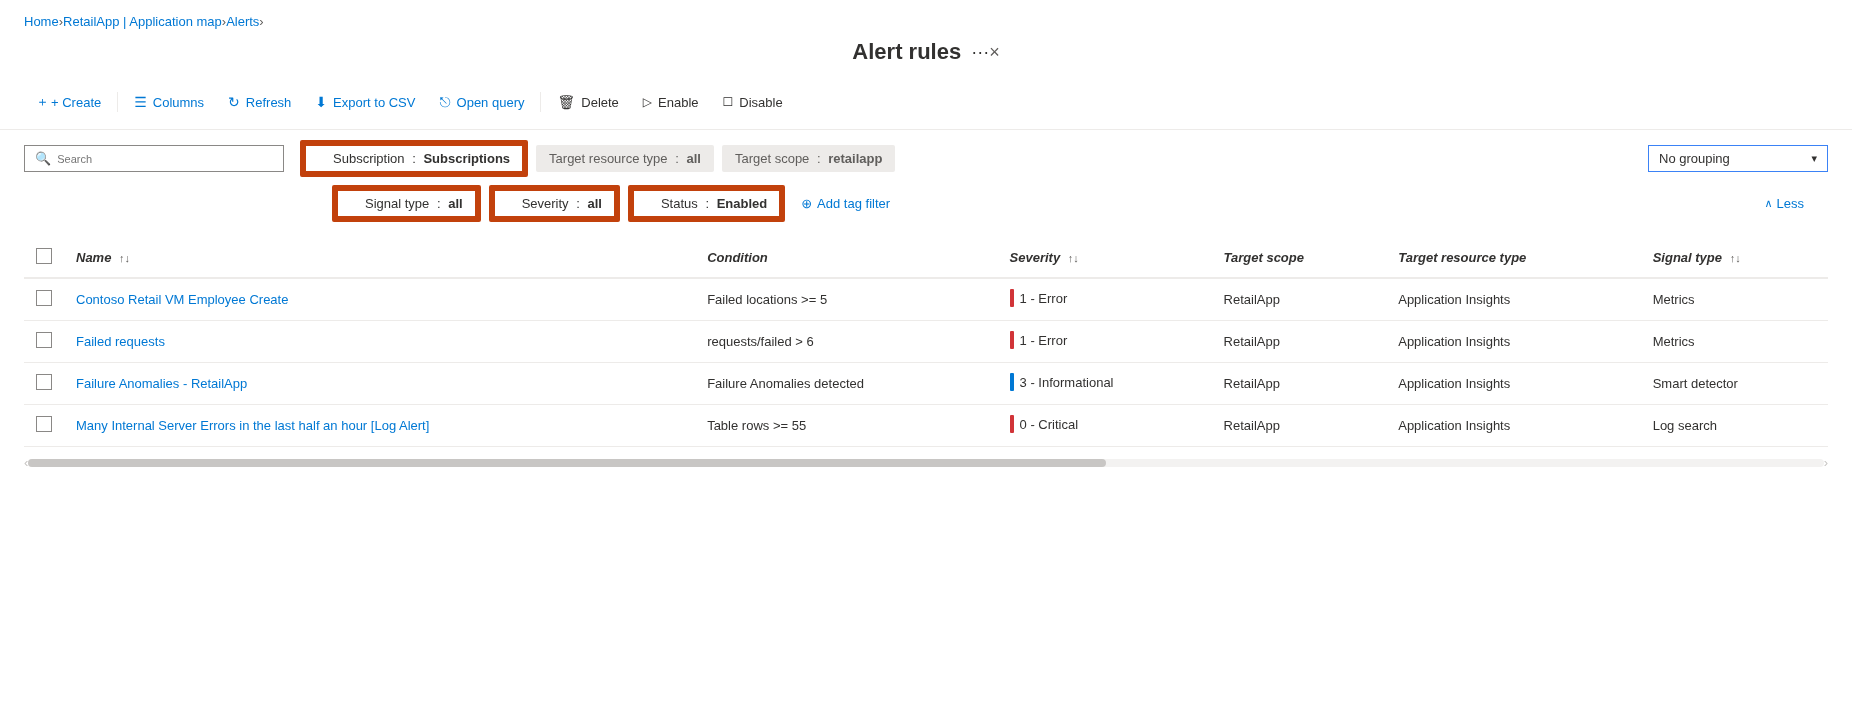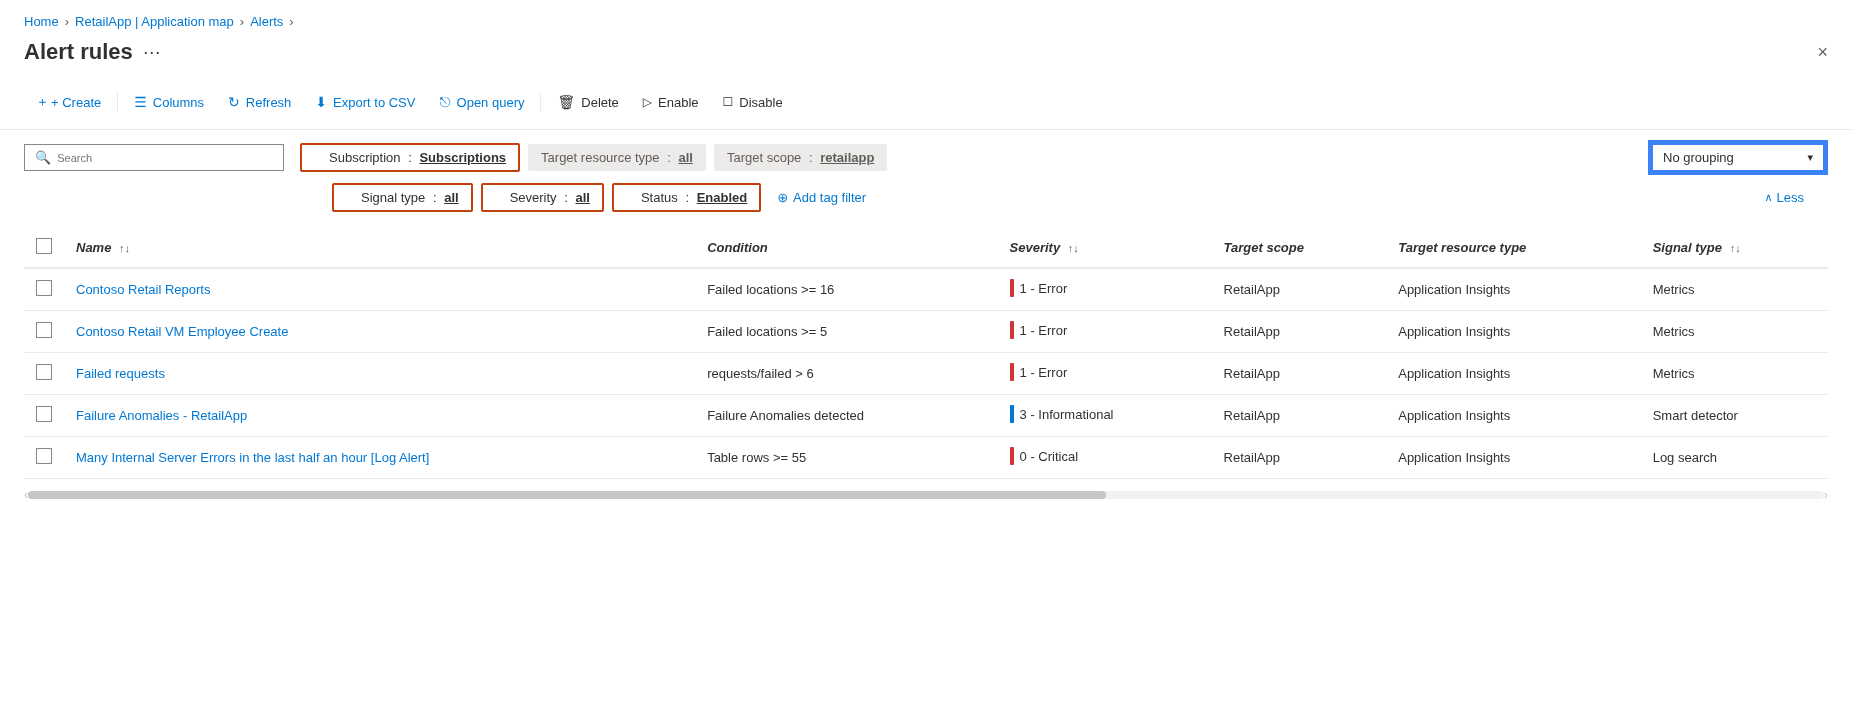--- a/index.html
+++ b/index.html
@@ -1,43 +1,43 @@
 <!DOCTYPE html>
 <html><head>
   <meta charset="utf-8">
   <style>
     * { box-sizing: border-box; margin: 0; padding: 0; }
     body { font-family: 'Segoe UI', sans-serif; font-size: 13px; color: #323130; background: #fff; width: 1852px; min-height: 706px; overflow-x: hidden; }
     
-    .breadcrumb { display: flex; align-items: center; gap: 6px; padding: 14px 24px 6px; font-size: 13px; color: #0078d4; }
+    .breadcrumb { display: flex; align-items: center; padding: 14px 24px 6px; font-size: 13px; color: #0078d4; }
     .breadcrumb span { color: #605e5c; }
     .breadcrumb a { color: #0078d4; text-decoration: none; }
     .breadcrumb-sep { color: #605e5c; }
     
-    .title-row { display: flex; align-items: center; justify-content: space-between; padding: 4px 24px 16px; }
+    .title-row { display: flex; align-items: center; justify-content: center; padding: 4px 24px 16px; }
     .page-title { font-size: 22px; font-weight: 600; color: #323130; }
     .ellipsis-btn { background: none; border: none; font-size: 18px; cursor: pointer; color: #323130; margin-left: 10px; }
     .close-btn { background: none; border: none; font-size: 18px; cursor: pointer; color: #605e5c; }
     
     .toolbar { display: flex; align-items: center; gap: 0; padding: 6px 24px 12px; border-bottom: 1px solid #edebe9; }
     .toolbar-btn { display: flex; align-items: center; gap: 6px; background: none; border: none; cursor: pointer; color: #0078d4; font-size: 13px; padding: 6px 12px; white-space: nowrap; }
     .toolbar-sep { width: 1px; height: 20px; background: #edebe9; margin: 0 4px; }
     .search-box { display: flex; align-items: center; border: 1px solid #8a8886; padding: 5px 10px; width: 260px; gap: 6px; background: #fff; }
     .search-box input { border: none; outline: none; font-size: 11px; width: 100%; color: #323130; }
     .filter-chip { display: flex; align-items: center; gap: 4px; padding: 5px 12px; border-radius: 2px; font-size: 13px; cursor: pointer; border: 1px solid transparent; white-space: nowrap; }
-    .filter-chip-active { background: #fff; border: 2px solid #c2410c; color: #323130; padding-left: 27px; }
+    .filter-chip-active { background: #fff; border: 6px solid #c2410c; color: #323130; padding-left: 27px; }
     .filter-chip-dimmed { background: #edebe9; border: 1px solid transparent; color: #605e5c; }
-    .filter-chip strong { font-weight: 600; text-decoration: underline; }
+    .filter-chip strong { font-weight: 600; }
     
     .filter-row2 { display: flex; align-items: center; gap: 8px; padding: 0 24px 4px; }
     .add-tag-btn { display: flex; align-items: center; gap: 5px; background: none; border: none; color: #0078d4; cursor: pointer; font-size: 13px; padding: 5px 8px; }
     .less-btn { display: flex; align-items: center; gap: 4px; background: none; border: none; color: #0078d4; cursor: pointer; font-size: 13px; margin-left: auto; }
     
     .grouping-container { margin-left: auto; display: flex; align-items: center; }
-    .grouping-select { display: flex; align-items: center; border: 5px solid #3b82f6; padding: 5px 10px; background: #fff; cursor: pointer; font-size: 13px; min-width: 180px; justify-content: space-between; }
+    .grouping-select { display: flex; align-items: center; border: 1px solid #3b82f6; padding: 5px 10px; background: #fff; cursor: pointer; font-size: 13px; min-width: 180px; justify-content: space-between; }
     
     .filters-top-row { display: flex; align-items: center; width: 100%; }
     
     .table-area { padding: 0 24px; }
     .table { width: 100%; border-collapse: collapse; }
     .table th { text-align: left; font-weight: 600; font-size: 13px; padding: 10px 12px; border-bottom: 2px solid #edebe9; color: #323130; white-space: nowrap; font-style: italic; }
     .table td { padding: 10px 12px; border-bottom: 1px solid #edebe9; font-size: 13px; vertical-align: middle; }
     .sort-icon { color: #605e5c; font-size: 11px; margin-left: 4px; }
     .checkbox-cell { width: 32px; }
     .name-link { color: #0078d4; text-decoration: none; cursor: pointer; }
@@ -185,38 +185,20 @@
         <th>
           <span>Target resource type</span>
         </th>
         <th>
           <span>Signal type</span>
           <span class="sort-icon">↑↓</span>
         </th>
       </tr>
     </thead>
     <tbody id="table-body">
-    <tr style="border-bottom: 1px solid rgb(237, 235, 233);">
-    <td class="checkbox-cell">
-      <span class="checkbox"></span>
-    </td>
-    <td>
-      <a class="name-link">Contoso Retail Reports</a>
-    </td>
-    <td>Failed locations &gt;= 16</td>
-    <td>
-      <span class="severity-badge">
-        <span class="severity-dot" style="background:#d13438;"></span>
-        1 - Error
-      </span>
-    </td>
-    <td>RetailApp</td>
-    <td>Application Insights</td>
-    <td>Metrics</td>
-  </tr>
         <tr style="border-bottom: 1px solid rgb(237, 235, 233);">
     <td class="checkbox-cell">
       <span class="checkbox"></span>
     </td>
     <td>
       <a class="name-link">Contoso Retail VM Employee Create</a>
     </td>
     <td>Failed locations &gt;= 5</td>
     <td>
       <span class="severity-badge">

